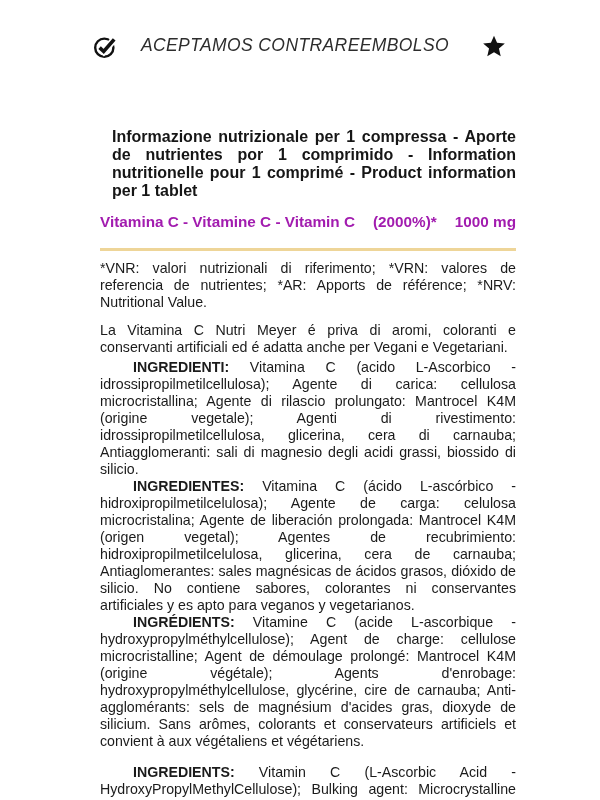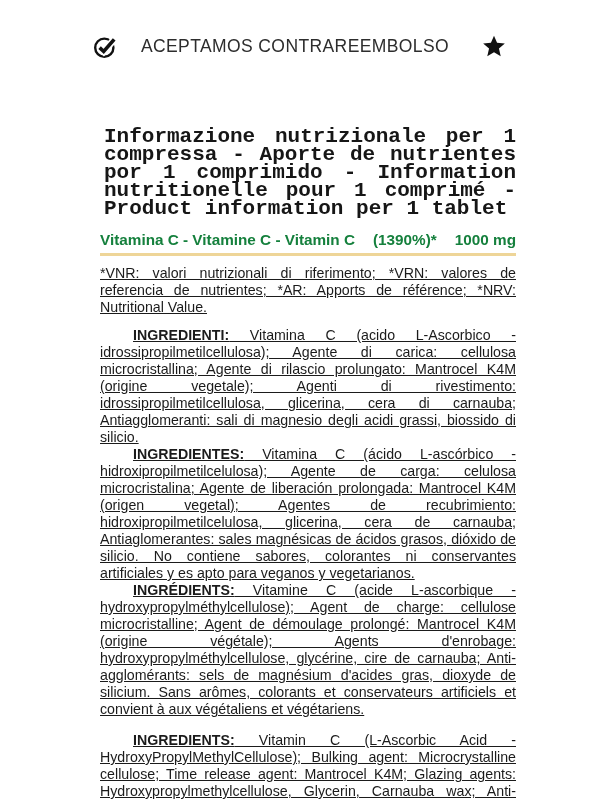--- a/index.html
+++ b/index.html
@@ -4,35 +4,35 @@
 <style>
   html,body { margin:0; padding:0; }
   body {
     width:600px; height:800px; background:#ffffff; overflow:hidden; position:relative;
     font-family:"Liberation Sans", sans-serif; color:#1b1b1b;
   }
   .header-row {
     position:absolute; top:34px; left:0; width:600px;
     display:flex; justify-content:center; align-items:center; gap:32px;
   }
-  .badge { display:flex; align-items:center; gap:24px; }
+  .badge { display:flex; align-items:flex-start; gap:24px;font-style:italic; }
   .badge-label { font-size:17.5px; color:#2d2d2d; letter-spacing:0.4px; white-space:nowrap; }
   .icon { display:flex; align-items:center; }
 
   .panel { position:absolute; left:100px; top:128px; width:416px; }
   .title {
-    font-weight:bold; font-size:21px; line-height:18px;
-    text-align:justify; margin:0 0 13px 4px; color:#161616;font-family:Liberation Mono, monospace;
+    font-weight:bold; font-size:16px; line-height:18px;
+    text-align:justify; margin:0 0 13px 12px; color:#161616;
   }
   .nutrient-row {
     display:flex; justify-content:space-between; align-items:baseline;
-    font-weight:bold; font-size:15.3px; color:#15803d;
-    padding-bottom:4px; border-bottom:3px solid #eed598; margin-bottom:9px;
+    font-weight:bold; font-size:15.3px; color:#a21caf;
+    padding-bottom:17px; border-bottom:3px solid #eed598; margin-bottom:9px;
   }
-  .body-text { font-size:14.2px; line-height:17px; text-align:justify; margin:0;text-decoration:underline; }
+  .body-text { font-size:14.2px; line-height:17px; text-align:justify; margin:0; }
   .footnote { margin-bottom:11px; }
   .desc { margin-bottom:3px; }
   .desc p { margin:0; }
   .ing { margin:0; }
   .ing b, .title b { font-weight:bold;margin-left:33px; }
   .ing-en { margin-top:14px; }
 </style>
 </head>
 <body>
 
@@ -55,27 +55,28 @@
     </span>
   </div>
 </div>
 
 <div class="panel">
 
   <p class="title">Informazione nutrizionale per 1 compressa - Aporte de nutrientes por 1 comprimido - Information nutritionelle pour 1 comprimé - Product information per 1 tablet</p>
 
   <div class="nutrient-row">
     <span>Vitamina C - Vitamine C - Vitamin C</span>
-    <span>(1390%)*</span>
+    <span>(2000%)*</span>
     <span>1000 mg</span>
   </div>
 
   <p class="body-text footnote">*VNR: valori nutrizionali di riferimento; *VRN: valores de referencia de nutrientes; *AR: Apports de référence; *NRV: Nutritional Value.</p>
 
   <div class="desc">
+    <p class="body-text">La Vitamina C Nutri Meyer é priva di aromi, coloranti e conservanti artificiali ed é adatta anche per Vegani e Vegetariani.</p>
   </div>
 
   <p class="body-text ing"><b>INGREDIENTI:</b><span> Vitamina C (acido L-Ascorbico - idrossipropilmetilcellulosa); Agente di carica: cellulosa microcristallina; Agente di rilascio prolungato: Mantrocel K4M (origine vegetale); Agenti di rivestimento: idrossipropilmetilcellulosa, glicerina, cera di carnauba; Antiagglomeranti: sali di magnesio degli acidi grassi, biossido di silicio.</span></p>
 
   <p class="body-text ing"><b>INGREDIENTES:</b><span> Vitamina C (ácido L-ascórbico - hidroxipropilmetilcelulosa); Agente de carga: celulosa microcristalina; Agente de liberación prolongada: Mantrocel K4M (origen vegetal); Agentes de recubrimiento: hidroxipropilmetilcelulosa, glicerina, cera de carnauba; Antiaglomerantes: sales magnésicas de ácidos grasos, dióxido de silicio. No contiene sabores, colorantes ni conservantes artificiales y es apto para veganos y vegetarianos.</span></p>
 
   <p class="body-text ing"><b>INGRÉDIENTS:</b><span> Vitamine C (acide L-ascorbique - hydroxypropylméthylcellulose); Agent de charge: cellulose microcristalline; Agent de démoulage prolongé: Mantrocel K4M (origine végétale); Agents d'enrobage: hydroxypropylméthylcellulose, glycérine, cire de carnauba; Anti-agglomérants: sels de magnésium d'acides gras, dioxyde de silicium. Sans arômes, colorants et conservateurs artificiels et convient à aux végétaliens et végétariens.</span></p>
 
   <p class="body-text ing ing-en"><b>INGREDIENTS:</b><span> Vitamin C (L-Ascorbic Acid - HydroxyPropylMethylCellulose); Bulking agent: Microcrystalline cellulose; Time release agent: Mantrocel K4M; Glazing agents: Hydroxypropylmethylcellulose, Glycerin, Carnauba wax; Anti-caking agent: Magnesium Salts of fatty acids, Silicon dioxide. Free from artificial flavours, colours and preservatives and suitable for vegans and vegetarians.</span></p>
 

